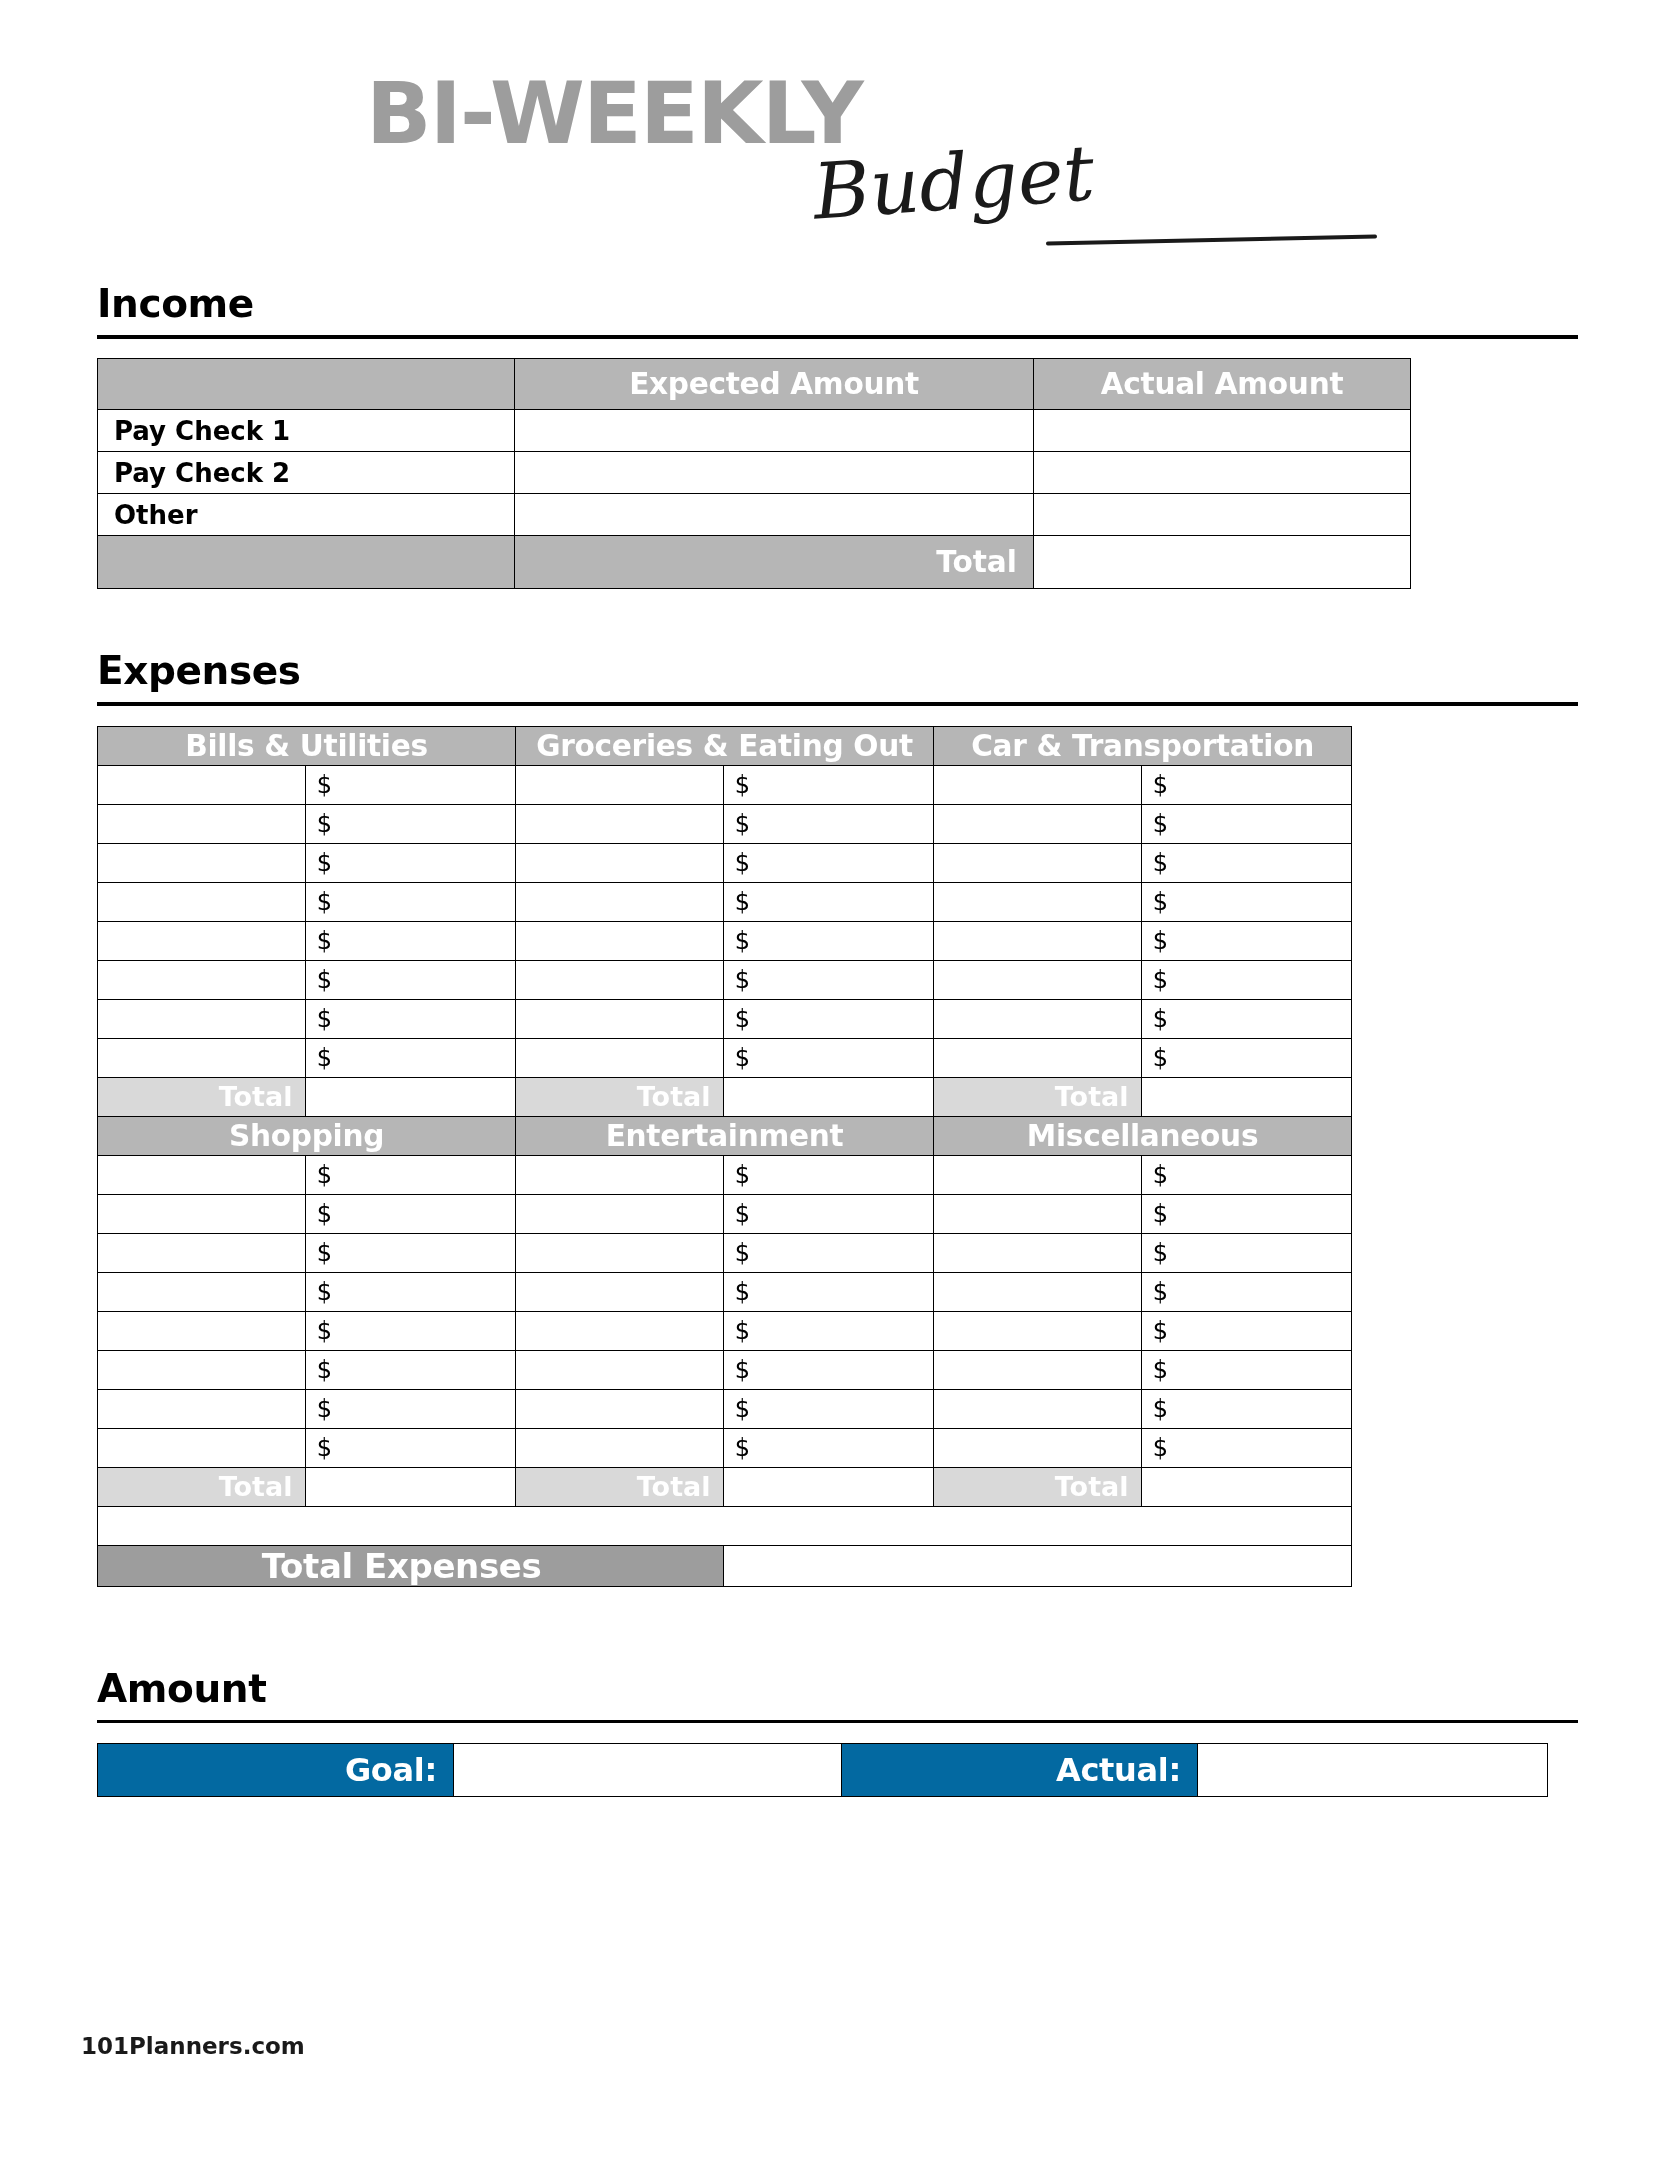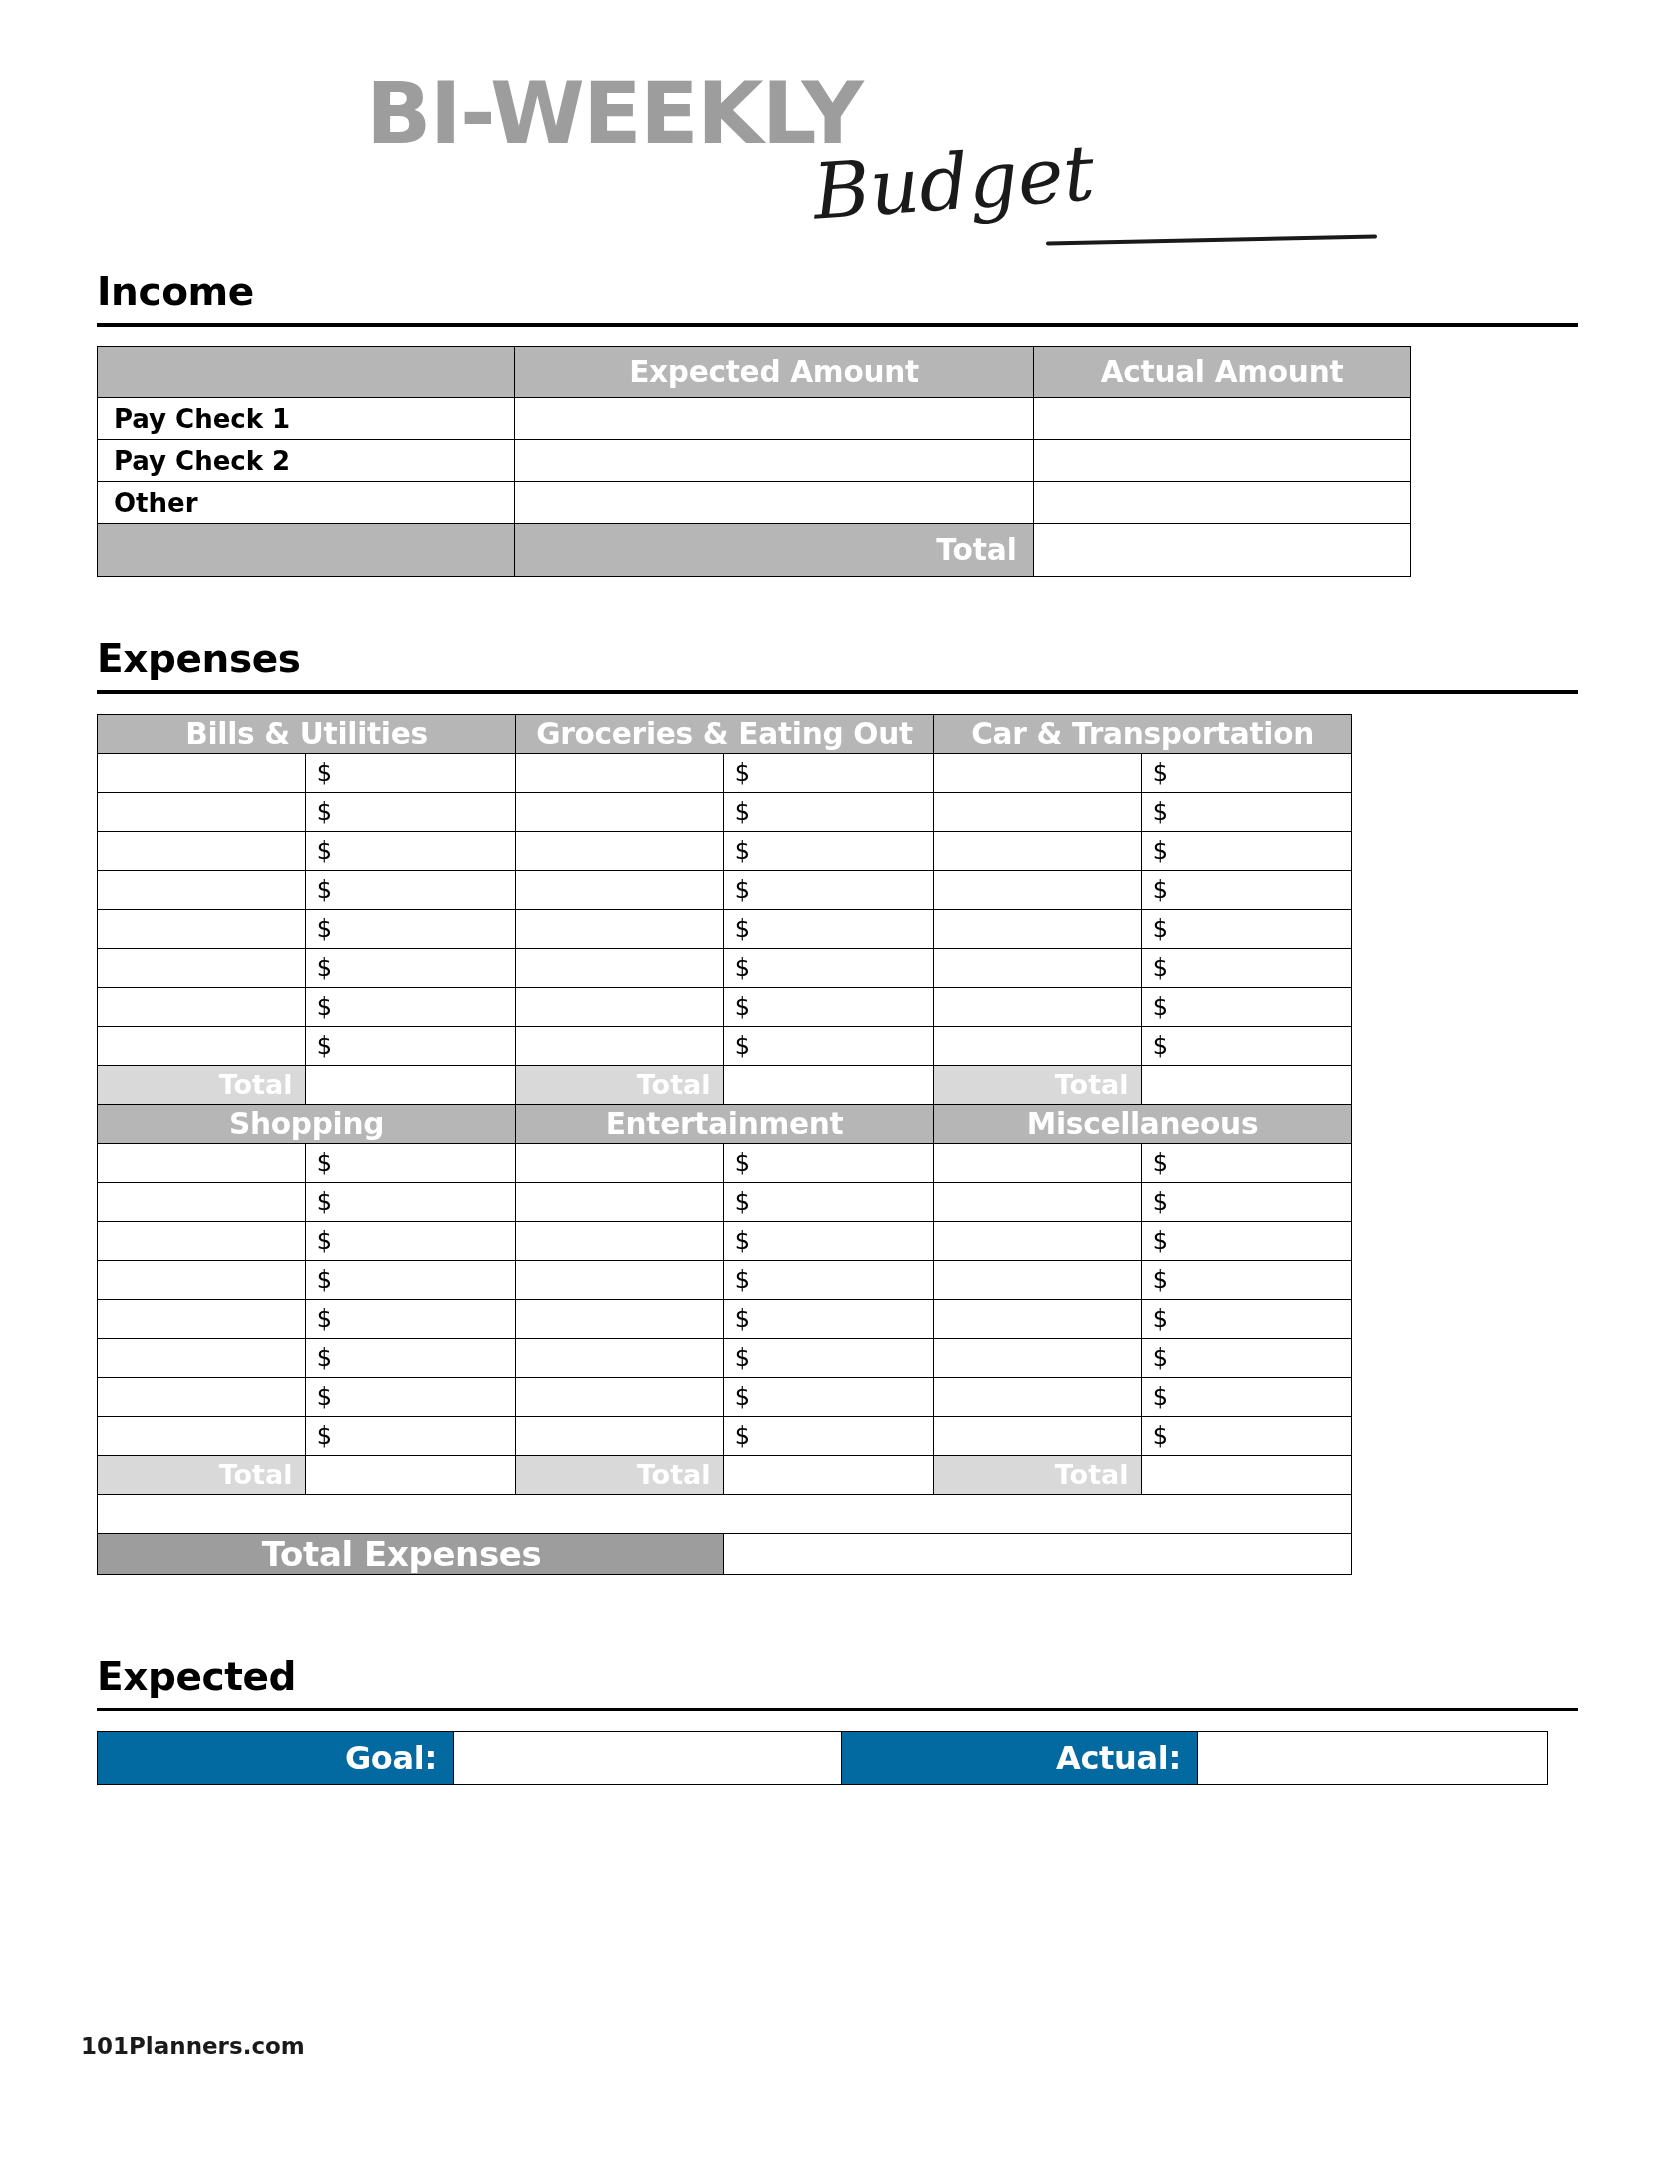--- a/index.html
+++ b/index.html
@@ -185,21 +185,21 @@
   .footer {
     position: absolute;
     left: 81px;
     top: 1979px;
     font-family: "DejaVu Sans", sans-serif;
     font-weight: bold;
     font-size: 23px;
     color: #1a1a1a;
   }
 
-  .mt-income { margin-top: 9px; }
+  .mt-income { margin-top: 21px; }
   .mt-expenses { margin-top: 59px; }
   .mt-savings { margin-top: 79px; }
 </style>
 </head>
 <body>
 
 <div class="page">
 
   <div class="title-block">
     <div class="title-main">BI-WEEKLY</div>
@@ -425,21 +425,21 @@
         <tr>
           <td class="grand-lbl" colspan="3">Total Expenses</td>
           <td class="grand-val" colspan="3"></td>
         </tr>
       </tbody>
         </table>
     </div>
   </div>
 
   <div class="mt-savings">
-    <div class="section-heading">Expected</div>
+    <div class="section-heading">Amount</div>
     <div class="section-rule"></div>
 
     <table class="savings-table">
       <tbody>
           <tr>
         <td class="savings-lbl" style="width:339px">Goal:</td>
         <td class="savings-val" style="width:387px"></td>
         <td class="savings-lbl" style="width:339px">Actual:</td>
         <td class="savings-val"></td>
       </tr>

